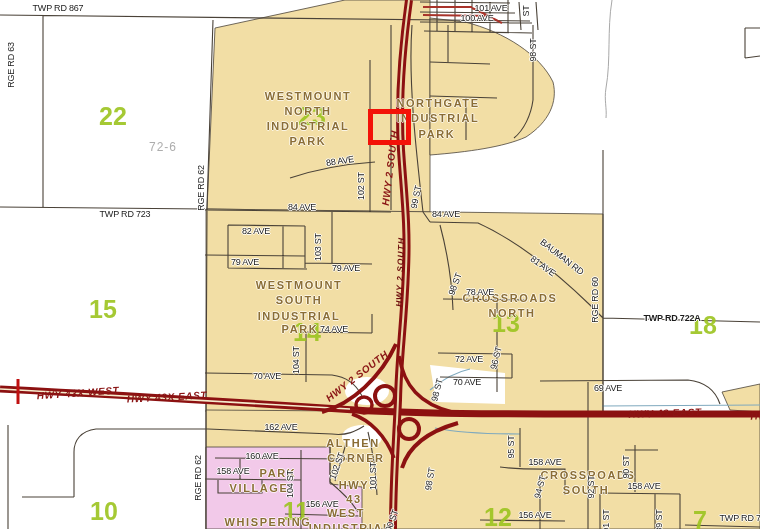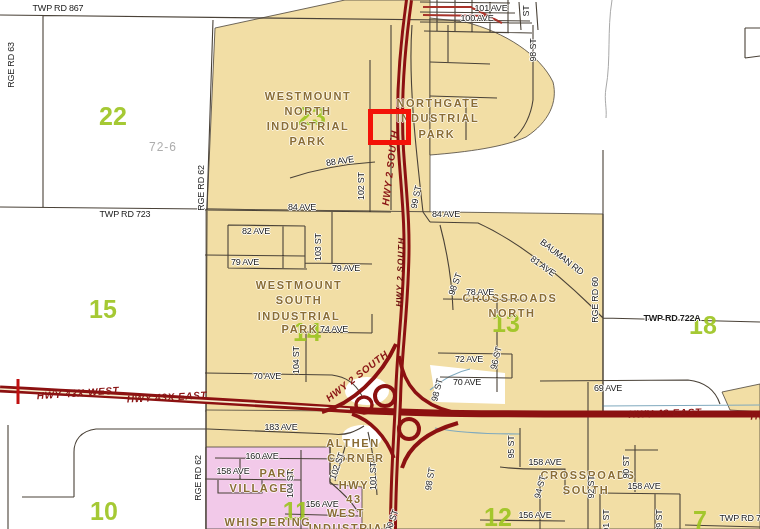--- a/index.html
+++ b/index.html
@@ -162,19 +162,19 @@
       <span class="lbl street" style="left: 318px; top: 247px; transform: translate(-50%, -50%) rotate(-90deg);">103 ST</span>
       <span class="lbl street" style="left: 296px; top: 360px; transform: translate(-50%, -50%) rotate(-90deg);">104 ST</span>
       <span class="lbl street" style="left: 290px; top: 484px; transform: translate(-50%, -50%) rotate(-90deg);">104 ST</span>
       <span class="lbl street" style="left: 337px; top: 466px; transform: translate(-50%, -50%) rotate(-70deg);">102 ST</span>
       <span class="lbl street" style="left: 373px; top: 476px; transform: translate(-50%, -50%) rotate(-90deg);">101 ST</span>
       <span class="lbl street" style="left: 391px; top: 523px; transform: translate(-50%, -50%) rotate(-70deg);">100 ST</span>
       <span class="lbl street" style="left: 545px; top: 462px; transform: translate(-50%, -50%);">158 AVE</span>
       <span class="lbl street" style="left: 644px; top: 486px; transform: translate(-50%, -50%);">158 AVE</span>
       <span class="lbl street" style="left: 535px; top: 515px; transform: translate(-50%, -50%);">156 AVE</span>
       <span class="lbl street" style="left: 322px; top: 504px; transform: translate(-50%, -50%);">156 AVE</span>
-      <span class="lbl street" style="left: 281px; top: 427px; transform: translate(-50%, -50%);">183 AVE</span>
+      <span class="lbl street" style="left: 281px; top: 427px; transform: translate(-50%, -50%);">162 AVE</span>
       <span class="lbl street" style="left: 262px; top: 456px; transform: translate(-50%, -50%);">160 AVE</span>
       <span class="lbl street" style="left: 233px; top: 471px; transform: translate(-50%, -50%);">158 AVE</span>
     </div>
 
   <div id="selection" style="left: 368px; top: 109px; width: 33px; height: 26px;"></div>
 </div>
 
 </body></html>

